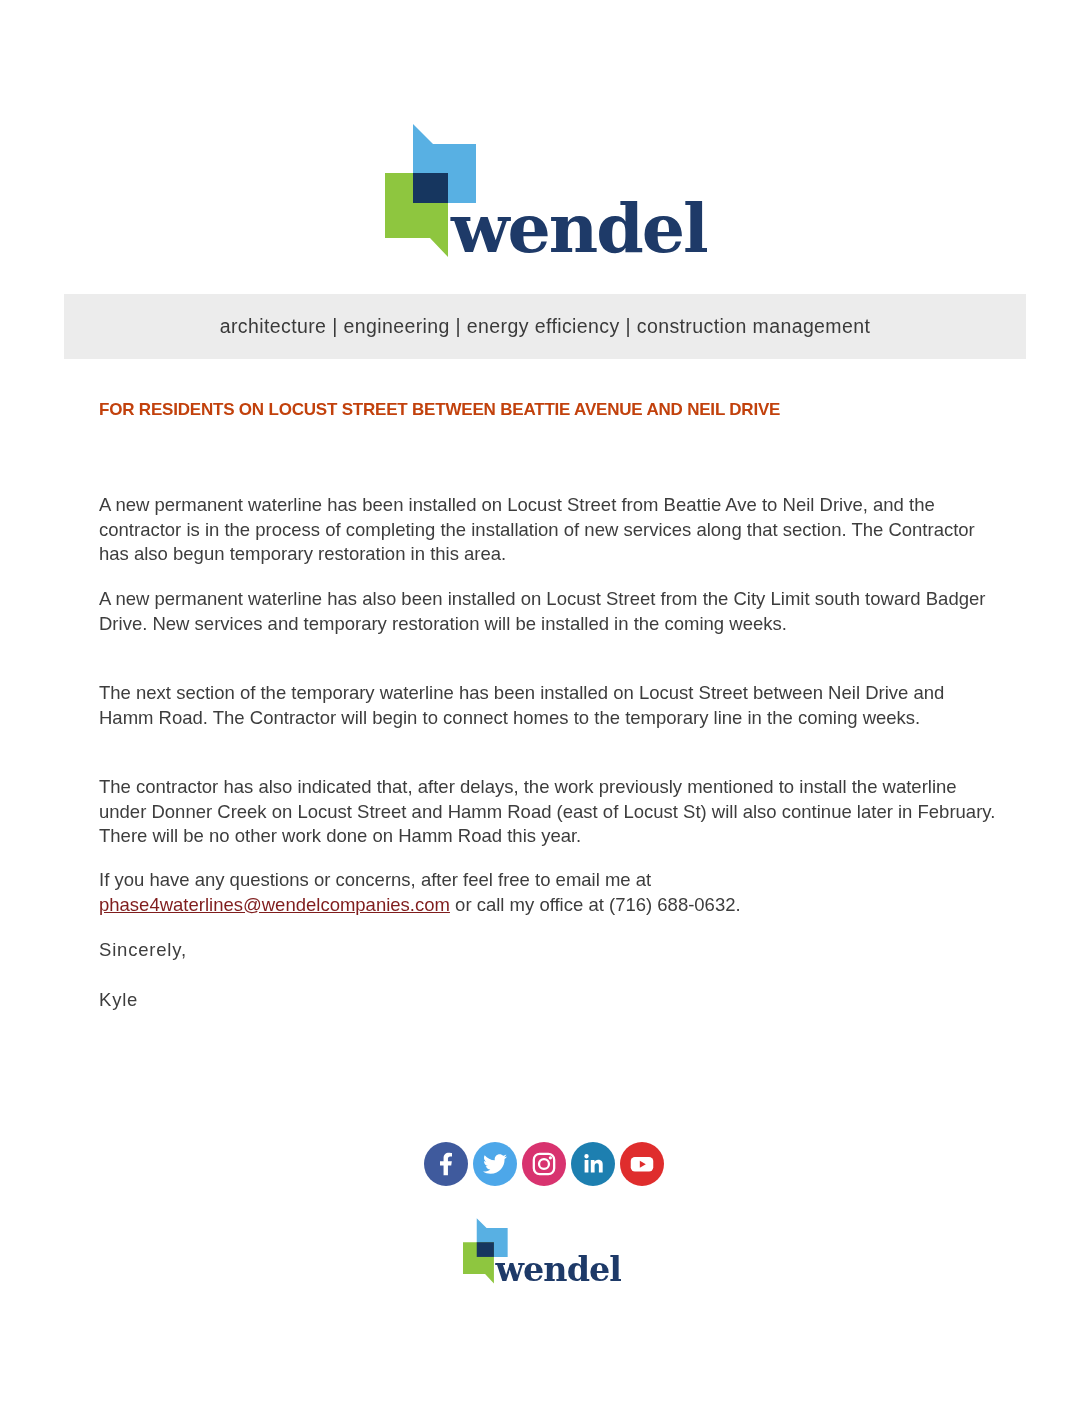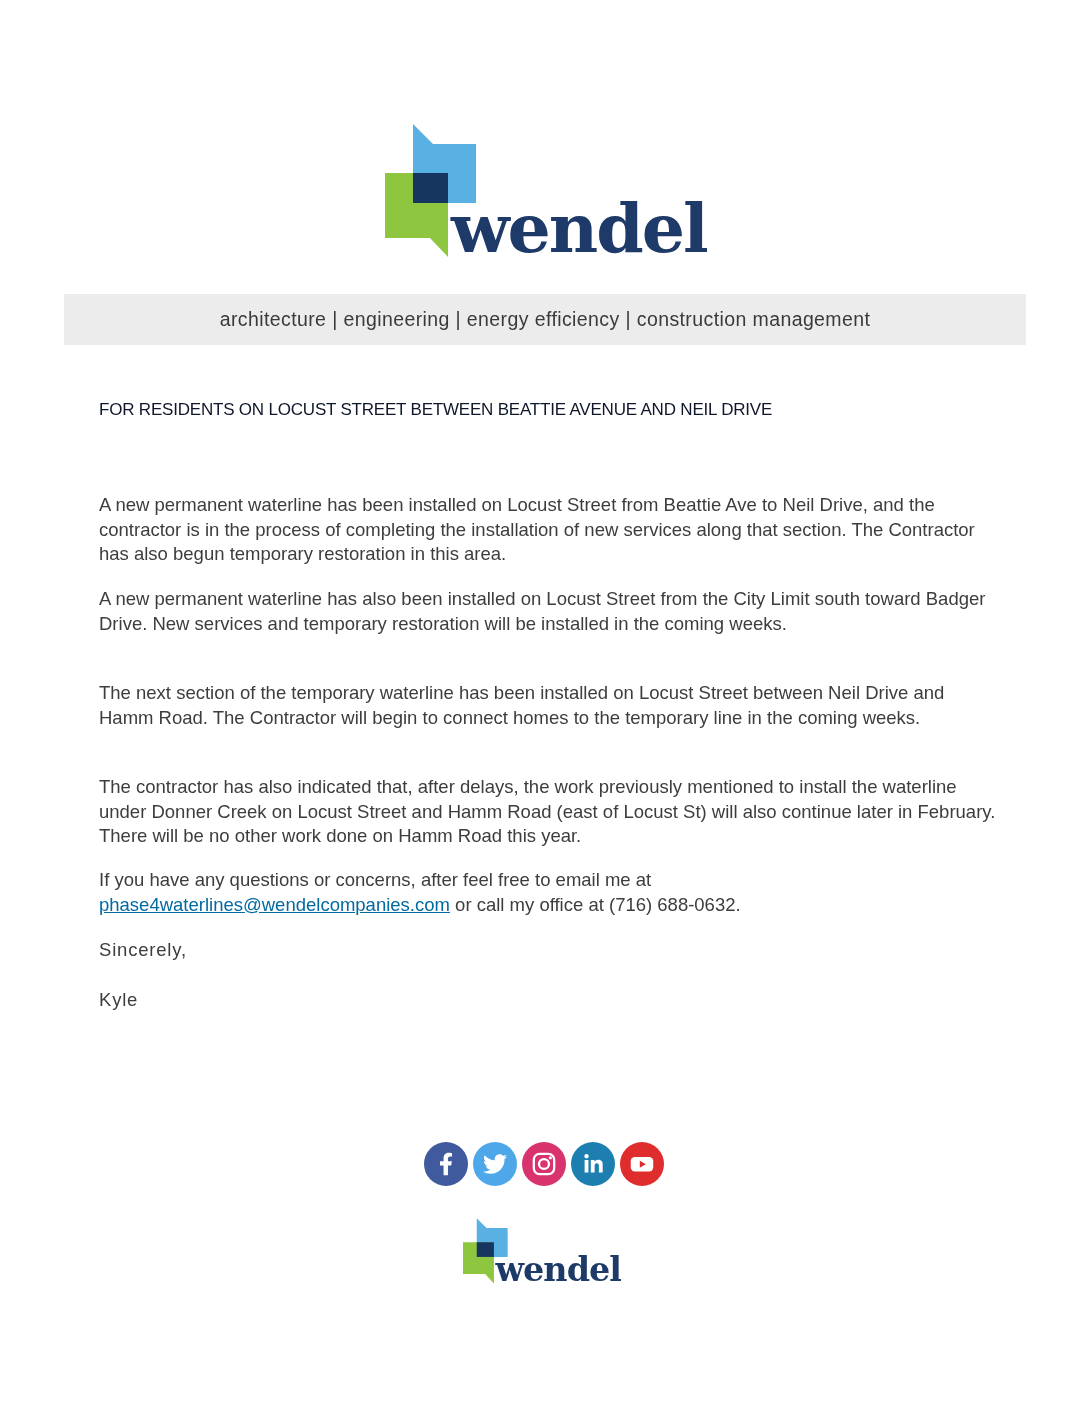--- a/index.html
+++ b/index.html
@@ -12,40 +12,40 @@
     background: #ffffff;
     font-family: "Liberation Sans", sans-serif;
     overflow: hidden;
   }
   .logo-top { position: absolute; left: 385px; top: 122px; }
   .logo-bottom { position: absolute; left: 463px; top: 1216px; }
 
   .banner {
     position: absolute;
     left: 64px; top: 292px;
-    width: 962px; height: 51px;
+    width: 962px; height: 65px;
     display: flex; align-items: center; justify-content: center;
     font-size: 19.5px;
     letter-spacing: 0.4px;
     color: #3a3a3a;
   }
 
   .txt {
     position: absolute;
     left: 99px;
     width: 897px;
     color: #3d3d3d;
     font-size: 18.5px;
     line-height: 24.5px;
   }
   .heading {
-    font-weight: normal;
+    font-weight: bold;
     font-size: 17px;
     letter-spacing: -0.2px;
-    color: #0f172a;
+    color: #c2410c;
   }
   .sig { letter-spacing: 0.8px; }
 
   .email-link { text-decoration: underline; }
 
   .social {
     position: absolute;
     left: 0; top: 1140px;
     width: 100%;
     display: flex; justify-content: center; gap: 5px;
@@ -75,21 +75,21 @@
     <span>architecture | engineering | energy efficiency | construction management</span>
   </div>
 
   <div class="txt heading" style="top:396px">FOR RESIDENTS ON LOCUST STREET BETWEEN BEATTIE AVENUE AND NEIL DRIVE</div>
 
   <p class="txt" style="top:491px">A new permanent waterline has been installed on Locust Street from Beattie Ave to Neil Drive, and the contractor is in the process of completing the installation of new services along that section. The Contractor has also begun temporary restoration in this area.</p>
   <p class="txt" style="top:585px">A new permanent waterline has also been installed on Locust Street from the City Limit south toward Badger Drive. New services and temporary restoration will be installed in the coming weeks.</p>
   <p class="txt" style="top:679px">The next section of the temporary waterline has been installed on Locust Street between Neil Drive and Hamm Road. The Contractor will begin to connect homes to the temporary line in the coming weeks.</p>
   <p class="txt" style="top:773px">The contractor has also indicated that, after delays, the work previously mentioned to install the waterline under Donner Creek on Locust Street and Hamm Road (east of Locust St) will also continue later in February. There will be no other work done on Hamm Road this year.</p>
 
-  <p class="txt" style="top:866px"><span>If you have any questions or concerns, after feel free to email me at </span><a class="email-link" href="#" style="fill: rgb(35, 35, 211); color: #0369a1;">phase4waterlines@wendelcompanies.com</a><span> or call my office at (716) 688-0632.</span></p>
+  <p class="txt" style="top:866px"><span>If you have any questions or concerns, after feel free to email me at </span><a class="email-link" href="#" style="fill: rgb(35, 35, 211); color: #7f1d1d;">phase4waterlines@wendelcompanies.com</a><span> or call my office at (716) 688-0632.</span></p>
 
   <p class="txt sig" style="top:986px">Kyle</p>
   <p class="txt sig" style="top:936px">Sincerely,</p>
 
   <div class="social">
     <a class="sicon" href="#" style="background: rgb(63, 90, 157);">
       <svg width="14" height="24" viewBox="0 0 320 512">
         <path fill="#ffffff" d="M279.14 288l14.22-92.66h-88.91v-60.13c0-25.35 12.42-50.06 52.24-50.06h40.42V6.26S260.43 0 225.36 0c-73.22 0-121.08 44.38-121.08 124.72v70.62H22.89V288h81.39v224h100.17V288z"></path>
       </svg>
     </a>

